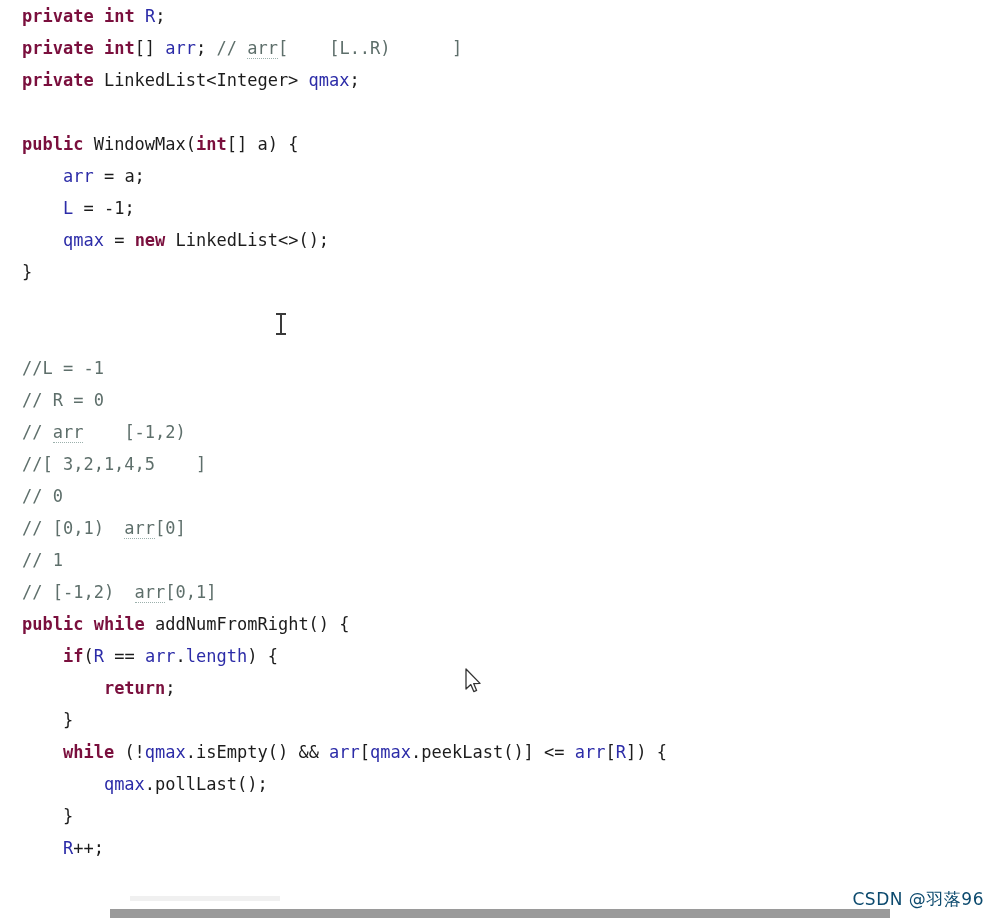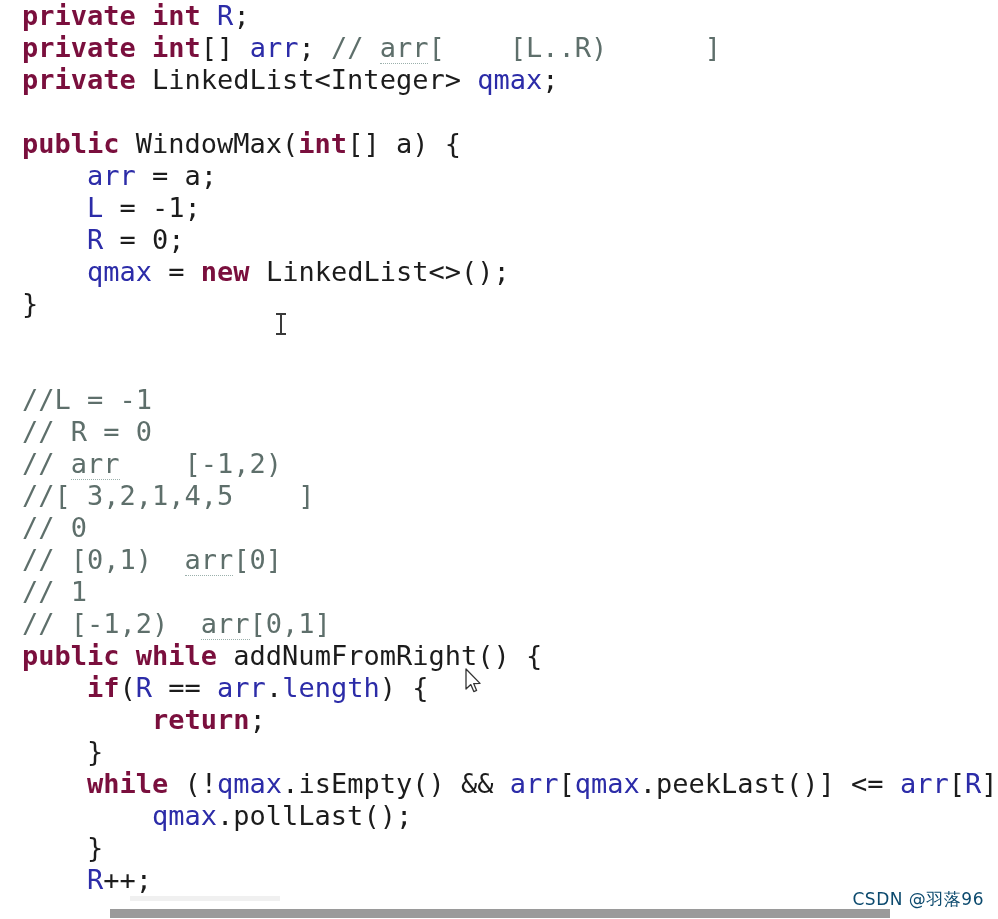--- a/index.html
+++ b/index.html
@@ -28,21 +28,21 @@
     width: 998px;
     padding-top: 0px;
     box-sizing: border-box;
   }
 
   .line {
     height: 32px;
     line-height: 32px;
     padding-left: 22px;
     white-space: pre;
-    font-size: 27px;
+    font-size: 17px;
     letter-spacing: 0px;
     color: #202020;
     font-family: "DejaVu Sans Mono", "Liberation Mono", monospace;
   }
 
   
   .kw      { color: #7a0f3d; font-weight: bold; }
   .field   { color: #2c2ca8; }
   .plain   { color: #1c1c1c; }
   .comment { color: #5e6f6b; }
@@ -133,21 +133,20 @@
 <div id="editor">
 
   <div class="code-area">
       <div class="line"><span class="kw">private</span><span class="plain"> </span><span class="kw">int</span><span class="plain"> </span><span class="field">R</span><span class="plain">;</span></div>
       <div class="line"><span class="kw">private</span><span class="plain"> </span><span class="kw">int</span><span class="plain">[] </span><span class="field">arr</span><span class="plain">; </span><span class="comment">// </span><span class="cmt-id">arr</span><span class="comment">[    [L..R)      ]</span></div>
       <div class="line"><span class="kw">private</span><span class="plain"> LinkedList&lt;Integer&gt; </span><span class="field">qmax</span><span class="plain">;</span></div>
       <div class="line">&nbsp;</div>
       <div class="line"><span class="kw">public</span><span class="plain"> WindowMax(</span><span class="kw">int</span><span class="plain">[] a) {</span></div>
       <div class="line"><span class="plain">    </span><span class="field">arr</span><span class="plain"> = a;</span></div>
       <div class="line"><span class="plain">    </span><span class="field">L</span><span class="plain"> = -1;</span></div>
-      <div class="line"><span class="plain">    </span><span class="field">R</span><span class="plain"> = 0;</span></div>
       <div class="line"><span class="plain">    </span><span class="field">qmax</span><span class="plain"> = </span><span class="kw">new</span><span class="plain"> LinkedList&lt;&gt;();</span></div>
       <div class="line"><span class="plain">}</span></div>
       <div class="line">&nbsp;</div>
       <div class="line">&nbsp;</div>
       <div class="line"><span class="comment">//L = -1</span></div>
       <div class="line"><span class="comment">// R = 0</span></div>
       <div class="line"><span class="comment">// </span><span class="cmt-id">arr</span><span class="comment">    [-1,2)</span></div>
       <div class="line"><span class="comment">//[ 3,2,1,4,5    ]</span></div>
       <div class="line"><span class="comment">// 0</span></div>
       <div class="line"><span class="comment">// [0,1)  </span><span class="cmt-id">arr</span><span class="comment">[0]</span></div>

